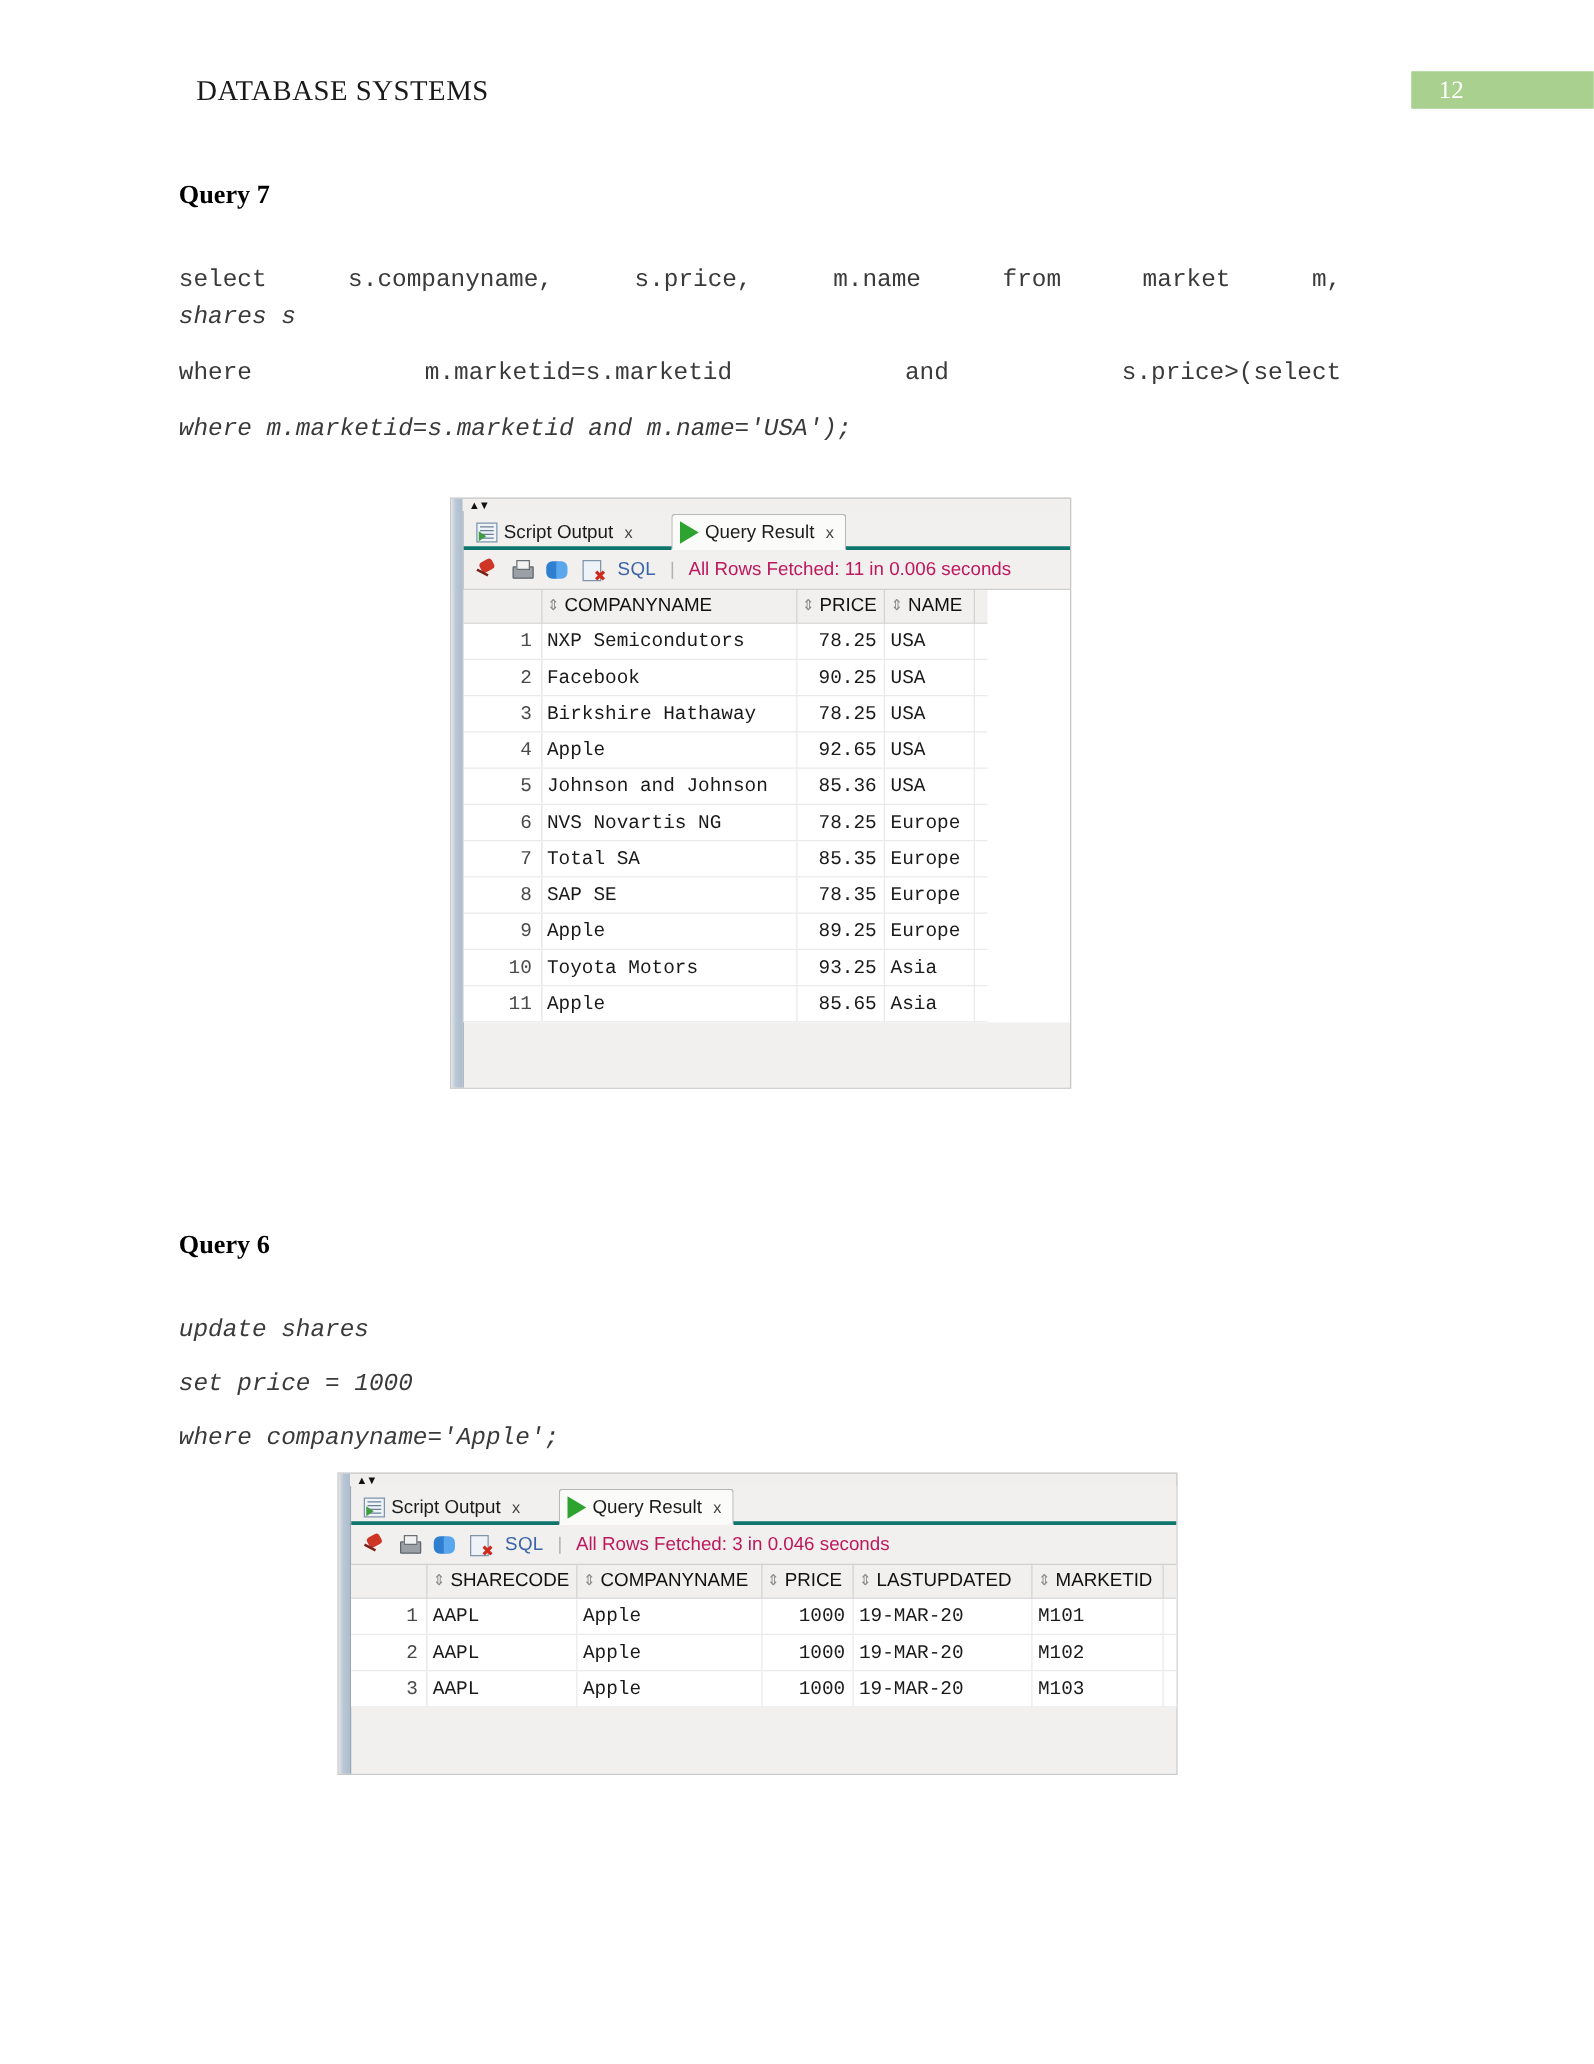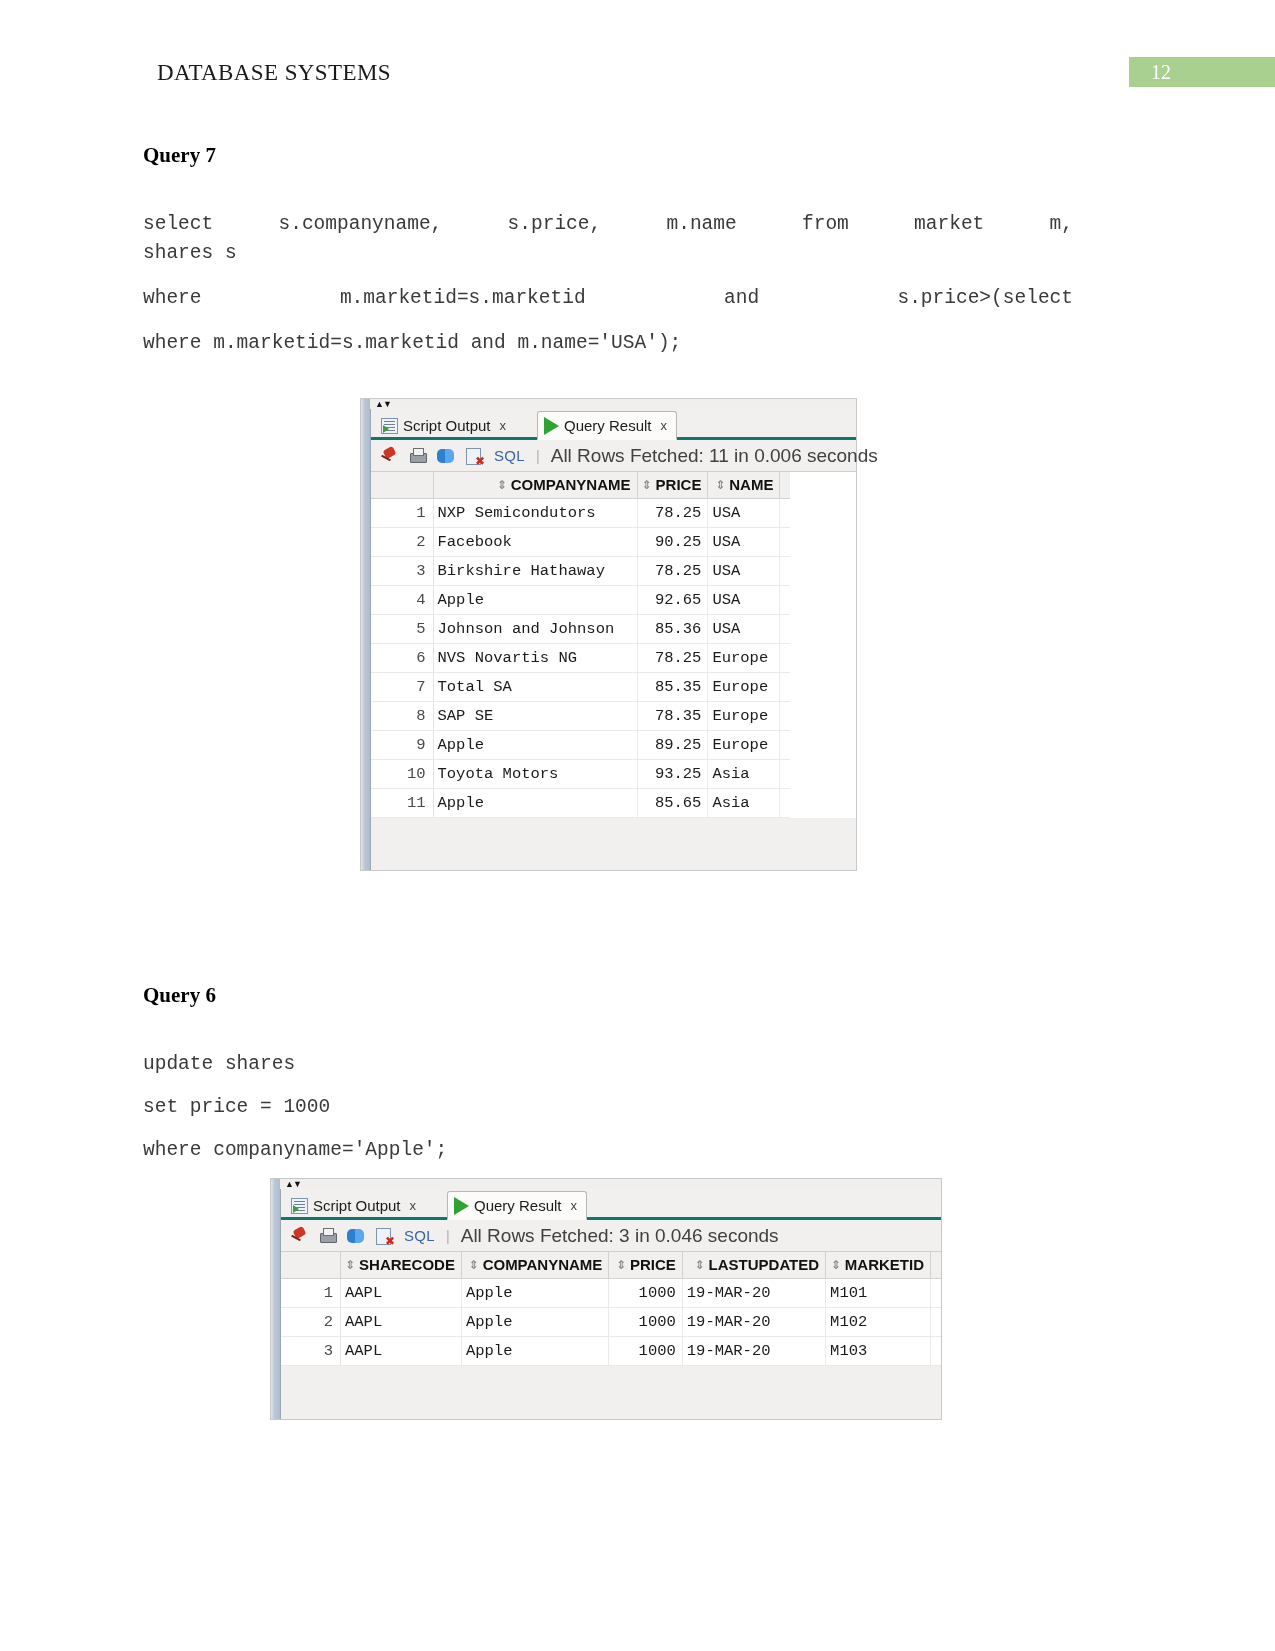--- a/index.html
+++ b/index.html
@@ -66,20 +66,21 @@
     text-align: justify;
   }
   .sql-block .just {
     text-align: justify;
     text-align-last: justify;
     display: block;
   }
   .sql-block .plain {
     display: block;
     text-align: left;
+    font-style: italic;
   }
 
   
   .sqldev {
     position: absolute;
     background: #f0efee;
     border: 1px solid #c8c8c8;
     font-family: "Liberation Sans", sans-serif;
   }
   .sqldev .leftgutter {
@@ -262,48 +263,48 @@
   .tb-sql {
     color: #3a63a8;
     font-size: 15px;
     letter-spacing: 0.3px;
   }
   .tb-sep {
     color: #b0b0b0;
     padding: 0 2px;
   }
   .tb-status {
-    color: #404040;
-    font-size: 19px;
+    color: #be185d;
+    font-size: 15px;
     white-space: nowrap;
   }
 
   
   .grid {
     position: relative;
     background: #ffffff;
     border-collapse: collapse;
     font-family: "Liberation Mono", monospace;
     font-size: 15.5px;
   }
   .grid table {
     border-collapse: collapse;
     background: #fff;
   }
   .grid th {
     background: #f1f0ef;
     border: 1px solid #d2d2d2;
     border-top: none;
     font-family: "Liberation Sans", sans-serif;
-    font-weight: bold;
+    font-weight: normal;
     font-size: 15px;
     color: #111;
     padding: 3px 6px 3px 4px;
     white-space: nowrap;
-    text-align: right;
+    text-align: left;
     height: 26px;
   }
   .grid th .sortglyph {
     display: inline-block;
     color: #8a8a8a;
     font-size: 12px;
     margin-right: 4px;
     font-family: "DejaVu Sans", sans-serif;
     vertical-align: 1px;
   }

